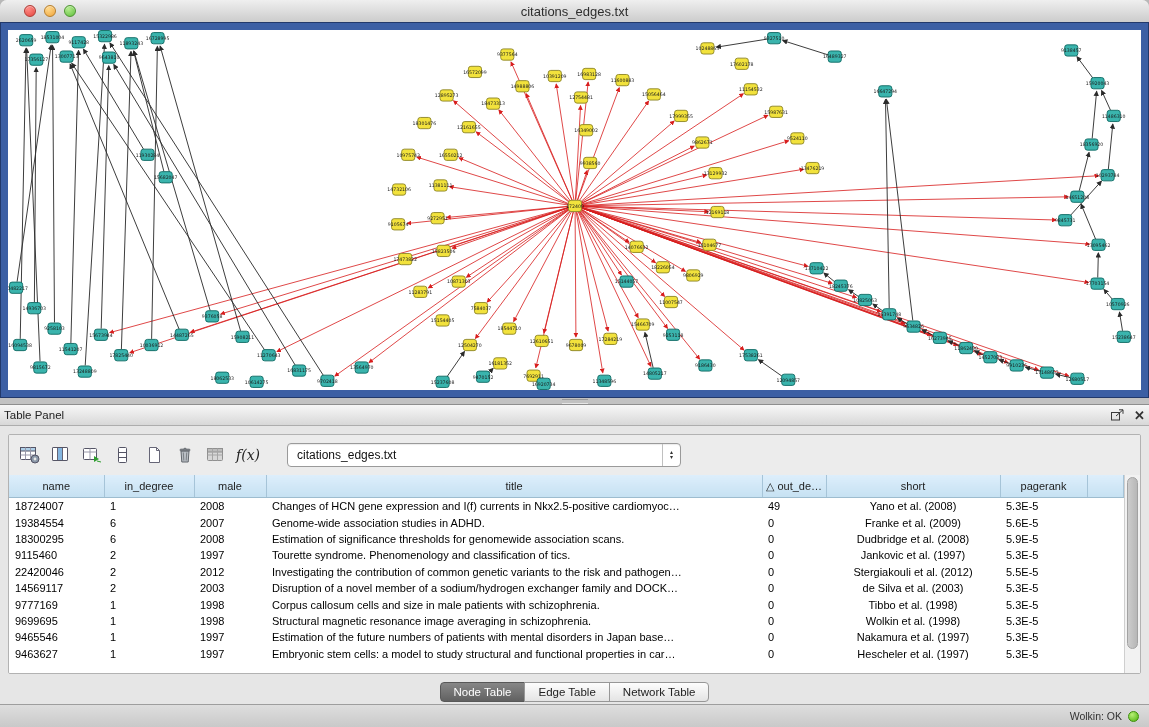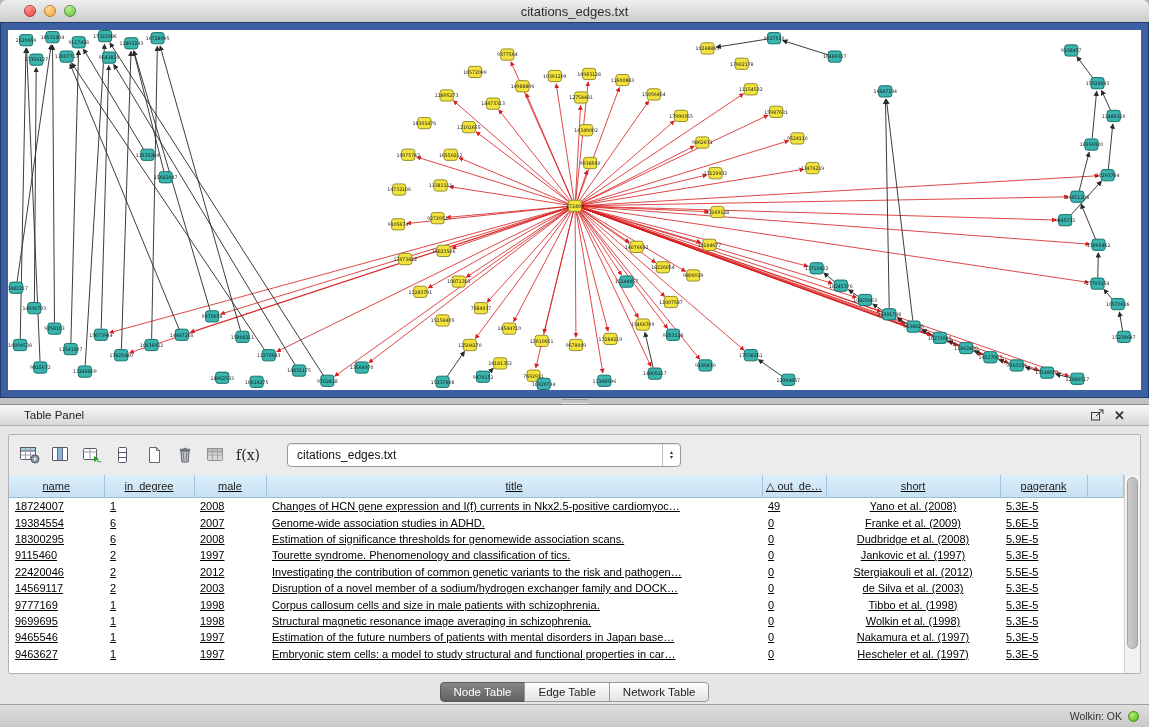--- a/index.html
+++ b/index.html
@@ -30,37 +30,37 @@
   .e-k{stroke:#2b2b2b;stroke-width:0.9;}
   .n-y{fill:#f2e23c;stroke:#8d8526;stroke-width:0.9;}
   .n-t{fill:#3ab4ad;stroke:#0f6a64;stroke-width:0.9;}
   .n-label{font-family:"DejaVu Sans",sans-serif;font-size:4.6px;fill:#1c1c1c;text-anchor:middle;}
   
   .splitter{position:absolute;left:0;top:398px;width:100%;height:6px;background:#c2c2c2;}
   .splitter .grip{width:26px;height:3px;margin:1px auto;border-top:1px solid #9a9a9a;border-bottom:1px solid #e6e6e6;}
   
   .table-panel{position:absolute;left:0;top:404px;right:0;bottom:23px;
     background:#e2e2e2;border-top:1px solid #8e8e8e;}
-  .panel-header{height:20px;display:flex;align-items:center;padding:0 24px;
+  .panel-header{height:20px;display:flex;align-items:center;padding:0 4px;
     background:linear-gradient(#f7f7f7,#d8d8d8);border-bottom:1px solid #adadad;}
   .panel-title{font-size:11.5px;color:#222;}
   .panel-actions{margin-left:auto;display:flex;align-items:center;gap:10px;}
   .close-x{font-size:13px;font-weight:bold;color:#333;cursor:default;line-height:1;}
   .panel-body{position:absolute;left:0;top:21px;right:0;bottom:0;background:#e6e6e6;}
   .inner{margin:8px 8px 0 8px;background:#f0f0f0;border:1px solid #b2b2b2;border-radius:2px;height:238px;position:relative;overflow:hidden;}
   .toolbar{height:40px;display:flex;align-items:center;gap:9px;padding:0 10px;background:#ececec;}
   .tool-btn{min-width:22px;height:24px;display:flex;align-items:center;justify-content:center;}
-  .fx-label{font-family:"DejaVu Serif",serif;font-size:14px;color:#222;}
+  .fx-label{font-family:"DejaVu Serif",serif;font-style:italic;font-size:14px;color:#222;}
   .dropdown{margin-left:18px;width:392px;height:22px;background:#fff;border:1px solid #9a9a9a;border-radius:4px;
     display:flex;align-items:center;font-size:12px;color:#111;box-shadow:inset 0 1px 1px rgba(0,0,0,.08);}
   .dropdown .dd-text{padding-left:9px;flex:1;}
   .dd-arrows{width:17px;height:100%;border-left:1px solid #c0c0c0;display:flex;flex-direction:column;align-items:center;justify-content:center;font-size:6px;line-height:5px;color:#333;}
   
   .table-wrap{position:absolute;left:0;top:40px;right:0;bottom:0;background:#fff;display:flex;}
-  table.grid{border-collapse:collapse;table-layout:fixed;flex:1;align-self:flex-start;width:calc(100% - 15px);text-decoration:underline;}
+  table.grid{border-collapse:collapse;table-layout:fixed;flex:1;align-self:flex-start;width:calc(100% - 15px);}
   table.grid th{height:20px;font-size:11px;font-weight:normal;color:#1d1d1d;text-align:center;
     background:linear-gradient(#ddeefb,#c6e1f2);border-right:1px solid #a6c4d8;border-bottom:1px solid #9dbccf;
     overflow:hidden;white-space:nowrap;}
   table.grid td{height:16.4px;font-size:11px;color:#000;padding:0 6px;white-space:nowrap;overflow:hidden;}
   td.c5{text-align:center;}
   .vscroll{width:15px;background:#f2f2f2;border-left:1px solid #cfcfcf;position:relative;}
   .vscroll .thumb{position:absolute;left:2px;right:2px;top:2px;height:86%;background:linear-gradient(90deg,#cdcdcd,#b7b7b7);border:1px solid #a2a2a2;border-radius:6px;}
   
   .tabs{display:flex;justify-content:center;margin-top:8px;}
   .tab{border:1px solid #979797;margin-left:-1px;padding:3px 13px;font-size:11.5px;color:#222;

